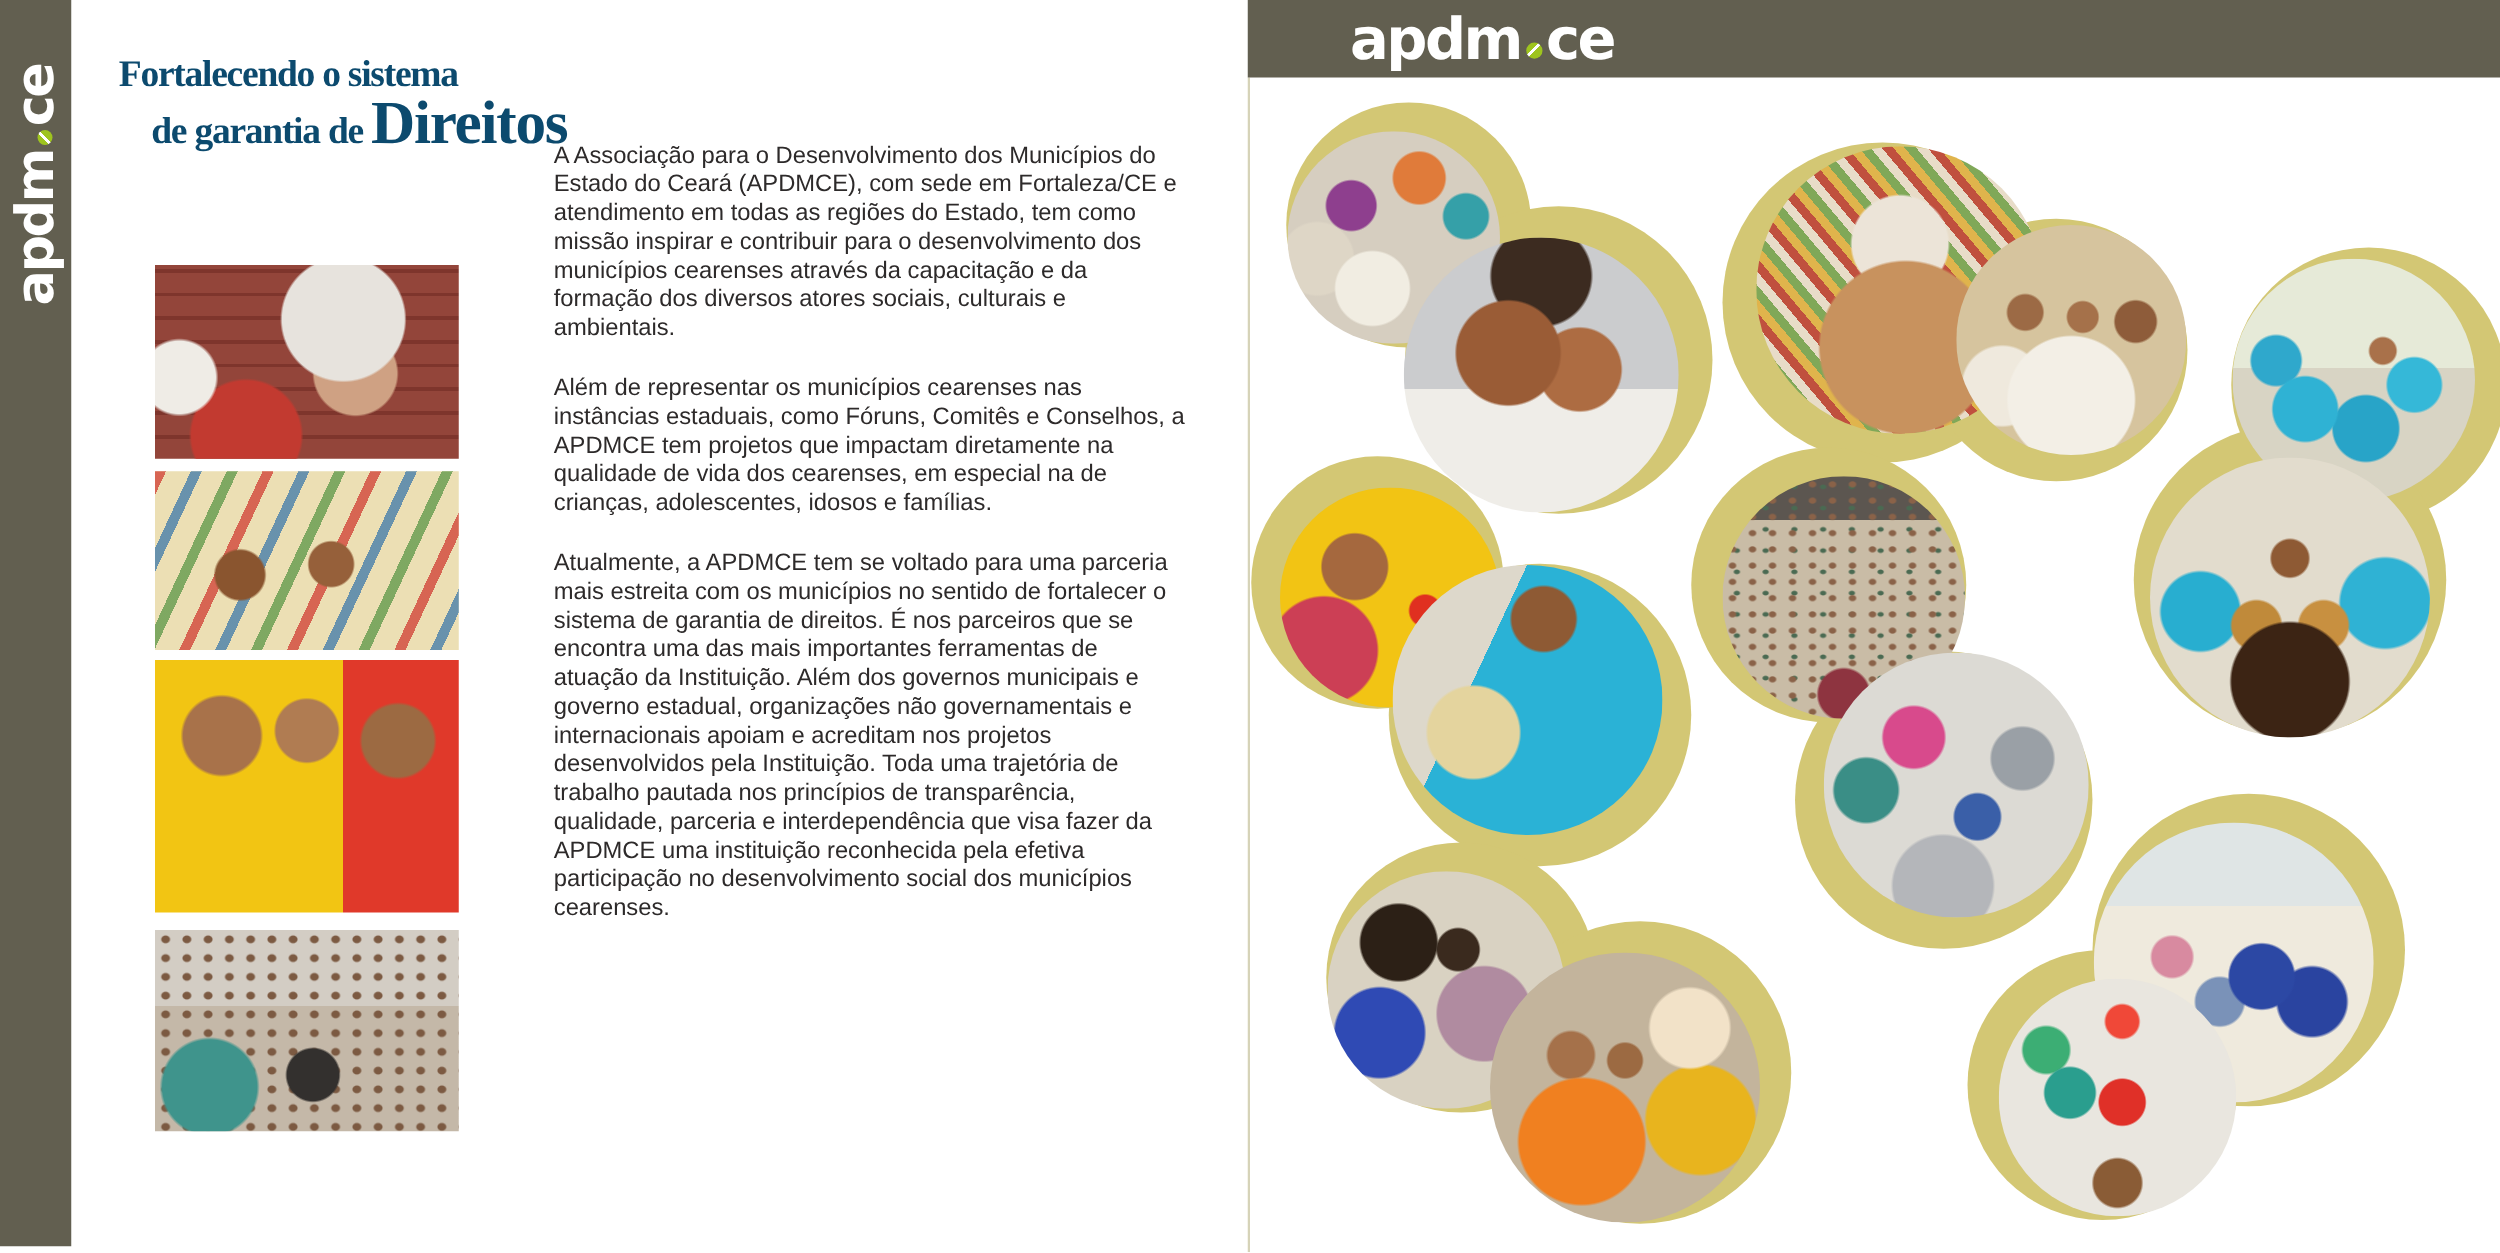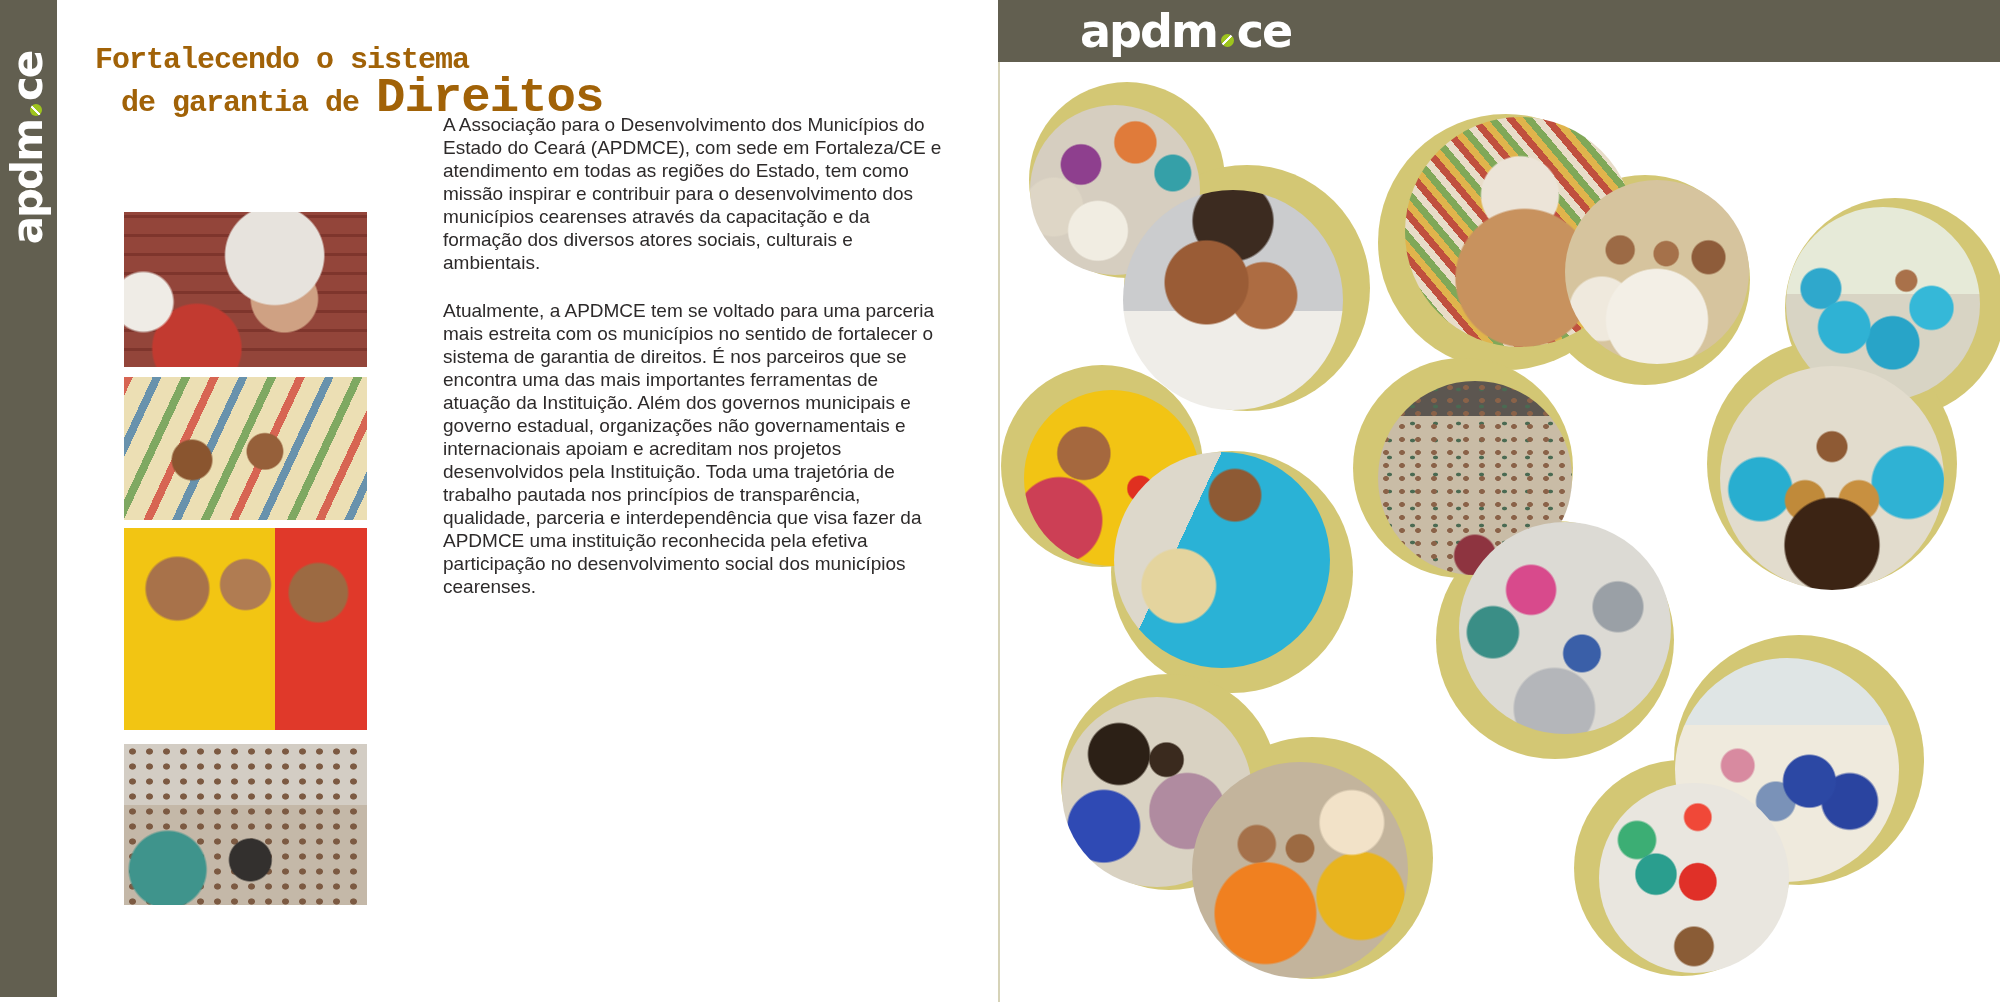--- a/index.html
+++ b/index.html
@@ -10,22 +10,22 @@
   .sidebar{position:absolute;left:0;top:0;width:57px;height:997px;background:#625f50;}
   .vlogo{position:absolute;left:-102px;top:118px;width:260px;height:60px;
          transform:rotate(-90deg);display:flex;align-items:center;justify-content:center;}
   .logo-text{font-family:"DejaVu Sans",sans-serif;font-weight:bold;color:#ffffff;
              font-size:42px;letter-spacing:-2px;line-height:1;}
   .logo-dot{display:inline-block;width:12px;height:12px;border-radius:50%;
             margin:0 3px 0 4px;vertical-align:baseline;
             background:linear-gradient(135deg,#9ec41e 40%,#ffffff 40% 52%,#9ec41e 52%);}
 
   
-  .title{position:absolute;left:95px;top:22px;color:#a16207;
-         font-family:Liberation Mono, monospace;font-weight:bold;}
+  .title{position:absolute;left:95px;top:22px;color:#0c4a6e;
+         font-family:Liberation Serif, serif;font-weight:bold;}
   .title .t1{font-size:30px;line-height:34px;letter-spacing:-1px;}
   .title .t2{font-size:30px;line-height:42px;letter-spacing:-1px;padding-left:26px;}
   .title .t2 .big{font-size:49px;letter-spacing:-1px;}
 
   .lphoto{position:absolute;left:124px;width:243px;}
   .lp1{top:212px;height:155px;}
   .lp2{top:377px;height:143px;}
   .lp3{top:528px;height:202px;}
   .lp4{top:744px;height:161px;}
 
@@ -195,20 +195,21 @@
       <div class="t2"><span>de garantia de</span> <span class="big">Direitos</span></div>
     </h1>
 
     <div class="lphoto lp1" title="Elderly woman in profile against brick wall"></div>
     <div class="lphoto lp2" title="Children playing recorder flutes"></div>
     <div class="lphoto lp3" title="Three smiling children in yellow and red shirts"></div>
     <div class="lphoto lp4" title="Seated audience at community event"></div>
 
     <div class="bodytext">
       <p>A Associação para o Desenvolvimento dos Municípios do Estado do Ceará (APDMCE), com sede em Fortaleza/CE e atendimento em todas as regiões do Estado, tem como missão inspirar e contribuir para o desenvolvimento dos municípios cearenses através da capacitação e da formação dos diversos atores sociais, culturais e ambientais.</p>
+      <p>Além de representar os municípios cearenses nas instâncias estaduais, como Fóruns, Comitês e Conselhos, a APDMCE tem projetos que impactam diretamente na qualidade de vida dos cearenses, em especial na de crianças, adolescentes, idosos e famílias.</p>
       <p>Atualmente, a APDMCE tem se voltado para uma parceria mais estreita com os municípios no sentido de fortalecer o sistema de garantia de direitos. É nos parceiros que se encontra uma das mais importantes ferramentas de atuação da Instituição. Além dos governos municipais e governo estadual, organizações não governamentais e internacionais apoiam e acreditam nos projetos desenvolvidos pela Instituição. Toda uma trajetória de trabalho pautada nos princípios de transparência, qualidade, parceria e interdependência que visa fazer da APDMCE uma instituição reconhecida pela efetiva participação no desenvolvimento social dos municípios cearenses.</p>
     </div>
   </section>
 
   <section class="rpage">
     <div class="redge"></div>
     <header class="rheader">
       <div class="hlogo">
         <span class="logo-text"><span>apdm</span><span class="logo-dot"></span><span>ce</span></span>
       </div>

